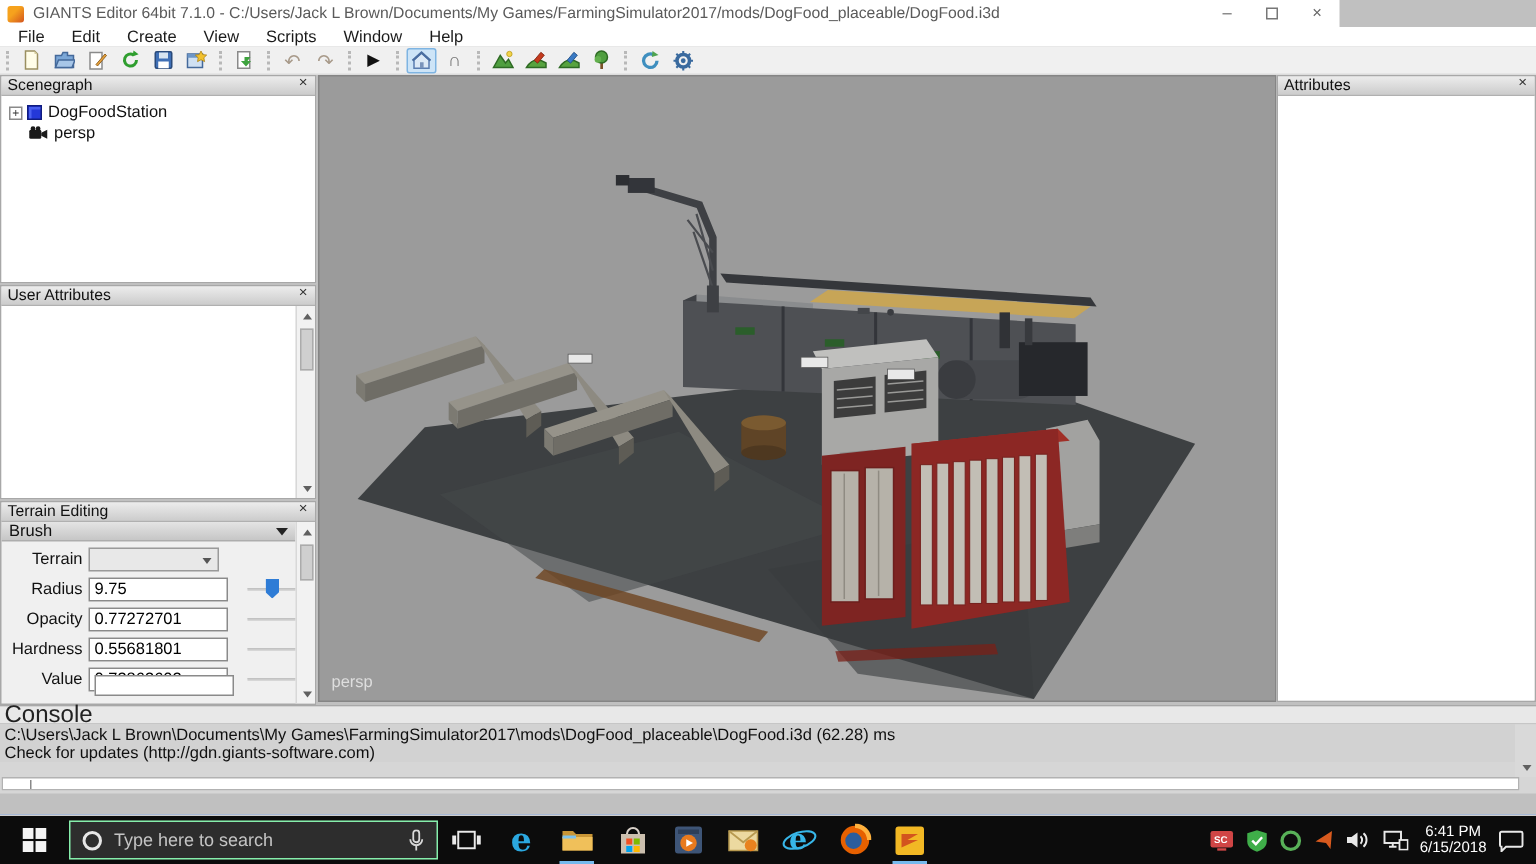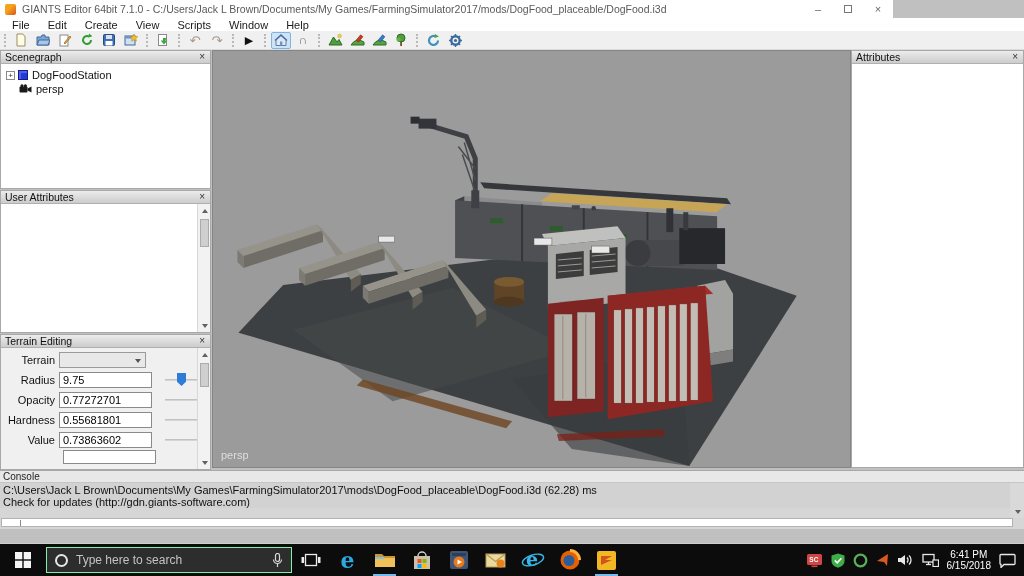--- a/index.html
+++ b/index.html
@@ -25,21 +25,21 @@
   .tbtn { width:20px; height:17px; display:flex; align-items:center; justify-content:center; margin:0 1px; }
   .tbtn svg { display:block; }
   .tbtn.active { background:#cde4f7; border:1px solid #7eb4e2; border-radius:2px; }
   .glyph { font-size:12px; line-height:1; }
   .glyph.undo-redo { color:#a89a8a; font-size:13px; }
   .glyph.play { color:#111; font-size:11px; }
   .glyph.magnet { color:#707070; font-weight:bold; font-size:12px; }
 
   
   .panel { position:absolute; background:#f0f0f0; border:1px solid #a8a8a8; }
-  .panel-header { height:13px; background:linear-gradient(#ececec,#cccccc); display:flex; align-items:center; padding:0 4px; border-bottom:1px solid #b0b0b0; }
+  .panel-header { height:13px; background:linear-gradient(#ececec,#cccccc); display:flex; padding:0 4px; border-bottom:1px solid #b0b0b0; }
   .panel-title { flex:1; color:#111; font-size:10.5px; }
   .panel-close { color:#333; font-size:10px; line-height:1; padding:0 1px; }
   .panel-body { position:relative; height:calc(100% - 13px); overflow:hidden; }
   .white-body { background:#ffffff; }
   #scenegraph { left:0; top:50px; width:211px; height:139px; }
   #user-attributes { left:0; top:190px; width:211px; height:143px; }
   #terrain { left:0; top:334px; width:211px; height:136px; }
   #attributes { left:851px; top:50px; width:173px; height:418px; }
 
   .tree-row { display:flex; align-items:center; height:14px; padding-left:5px; }
@@ -70,21 +70,21 @@
   .slider .sthumb { position:absolute; left:12px; top:0; width:9px; height:13px; background:#2e7cd6; clip-path:polygon(0 0,100% 0,100% 68%,50% 100%,0 68%); }
   .partial-field { position:absolute; left:62px; top:102px; width:93px; height:14px; background:#fff; border:1px solid #8a8a8a; }
 
   
   #viewport { position:absolute; left:212px; top:50px; width:639px; height:418px; background:#9b9b9b; border:1px solid #858585; }
   #viewport svg { display:block; }
   .persp-label { position:absolute; left:8px; bottom:6px; color:#dedede; font-size:11px; }
 
   
   #console { position:absolute; left:0; top:470px; width:1024px; height:59px; background:#d6d6d6; border-top:1px solid #a8a8a8; }
-  .console-header { height:12px; background:#e8e8e8; padding:0 3px; font-size:10px; color:#222; line-height:12px; border-bottom:1px solid #c6c6c6; }
+  .console-header { height:12px; background:#e8e8e8; padding:0 3px; font-size:16px; color:#222; line-height:12px; border-bottom:1px solid #c6c6c6; }
   .console-log { position:absolute; left:0; top:12px; right:14px; height:25px; background:#d2d2d2; padding:1px 3px; line-height:12px; color:#101010; white-space:nowrap; }
   .console-vscroll { position:absolute; right:0; top:12px; width:14px; height:35px; background:#d9d9d9; }
   .console-vscroll .sbtn { left:1px; }
   .console-input { position:absolute; left:1px; bottom:2px; width:1012px; height:9px; background:#ffffff; border:1px solid #b2b2b2; }
   .caret-mark { position:absolute; left:18px; top:1px; width:1px; height:6px; background:#888; }
 
   
   #statusbar { position:absolute; left:0; top:543px; width:1024px; height:15px; background:#3b82f6; border-top:1px solid #cfcfcf; }
   .status-left { position:absolute; left:4px; top:1px; color:#111; }
   .status-sep { position:absolute; top:2px; bottom:2px; width:1px; background:#c6c6c6; }
@@ -288,20 +288,24 @@
       </div>
     </div>
   </div>
 
   <div class="panel" id="terrain">
     <div class="panel-header">
       <span class="panel-title">Terrain Editing</span>
       <span class="panel-close">×</span>
     </div>
     <div class="panel-body">
+      <div class="subheader">
+        <span class="subheader-title">Brush</span>
+        <span class="tri-down-dark"></span>
+      </div>
       <div class="trow">
         <span class="tlabel">Terrain</span>
         <div class="combo">
           <span></span>
           <span class="chev"></span>
         </div>
       </div>
       <div class="trow">
         <span class="tlabel">Radius</span>
         <input class="tinput" value="9.75" style="">

